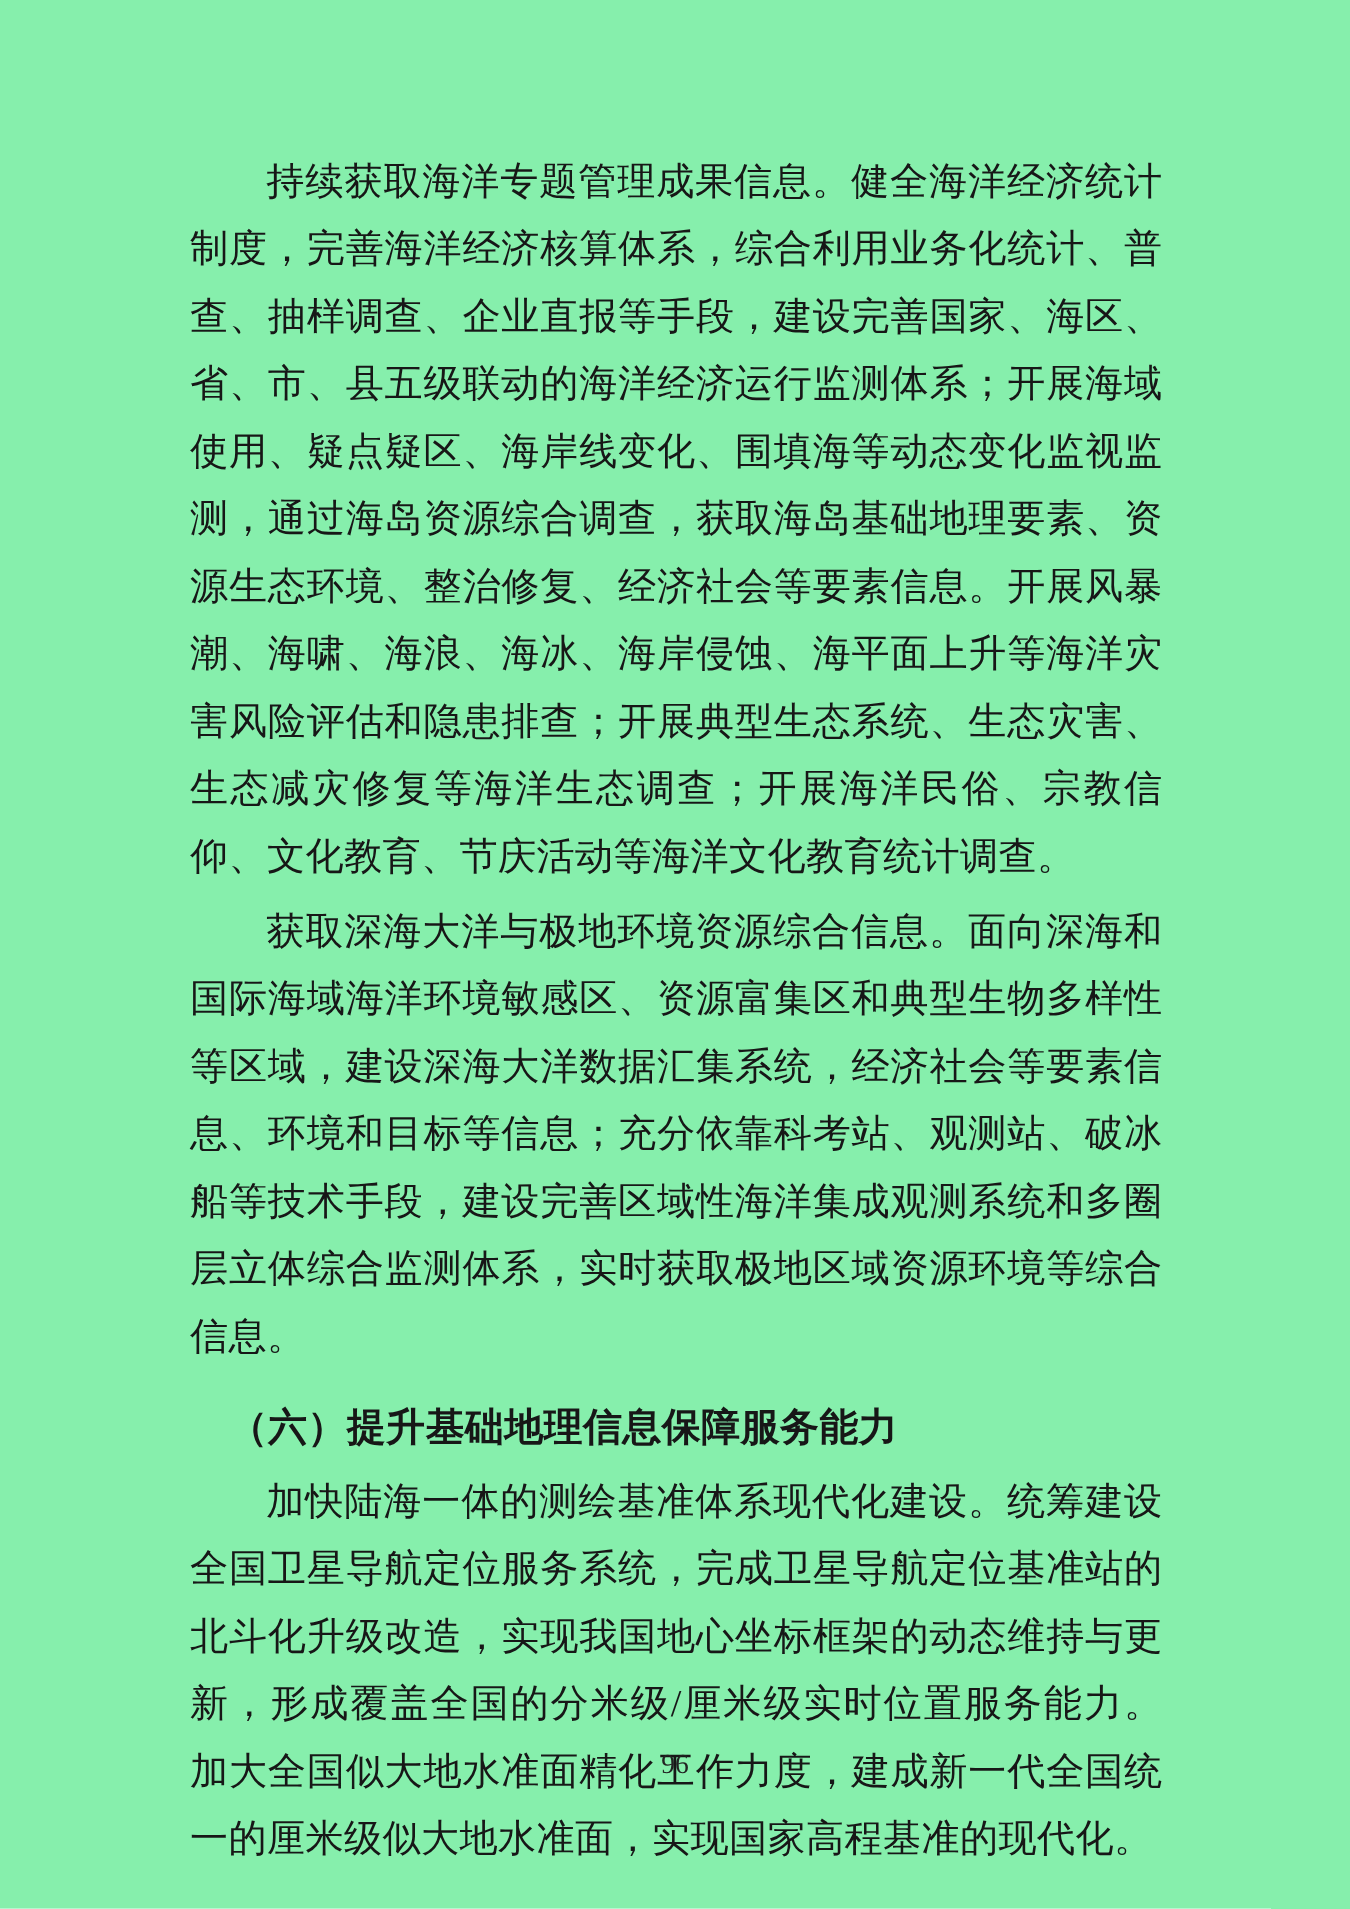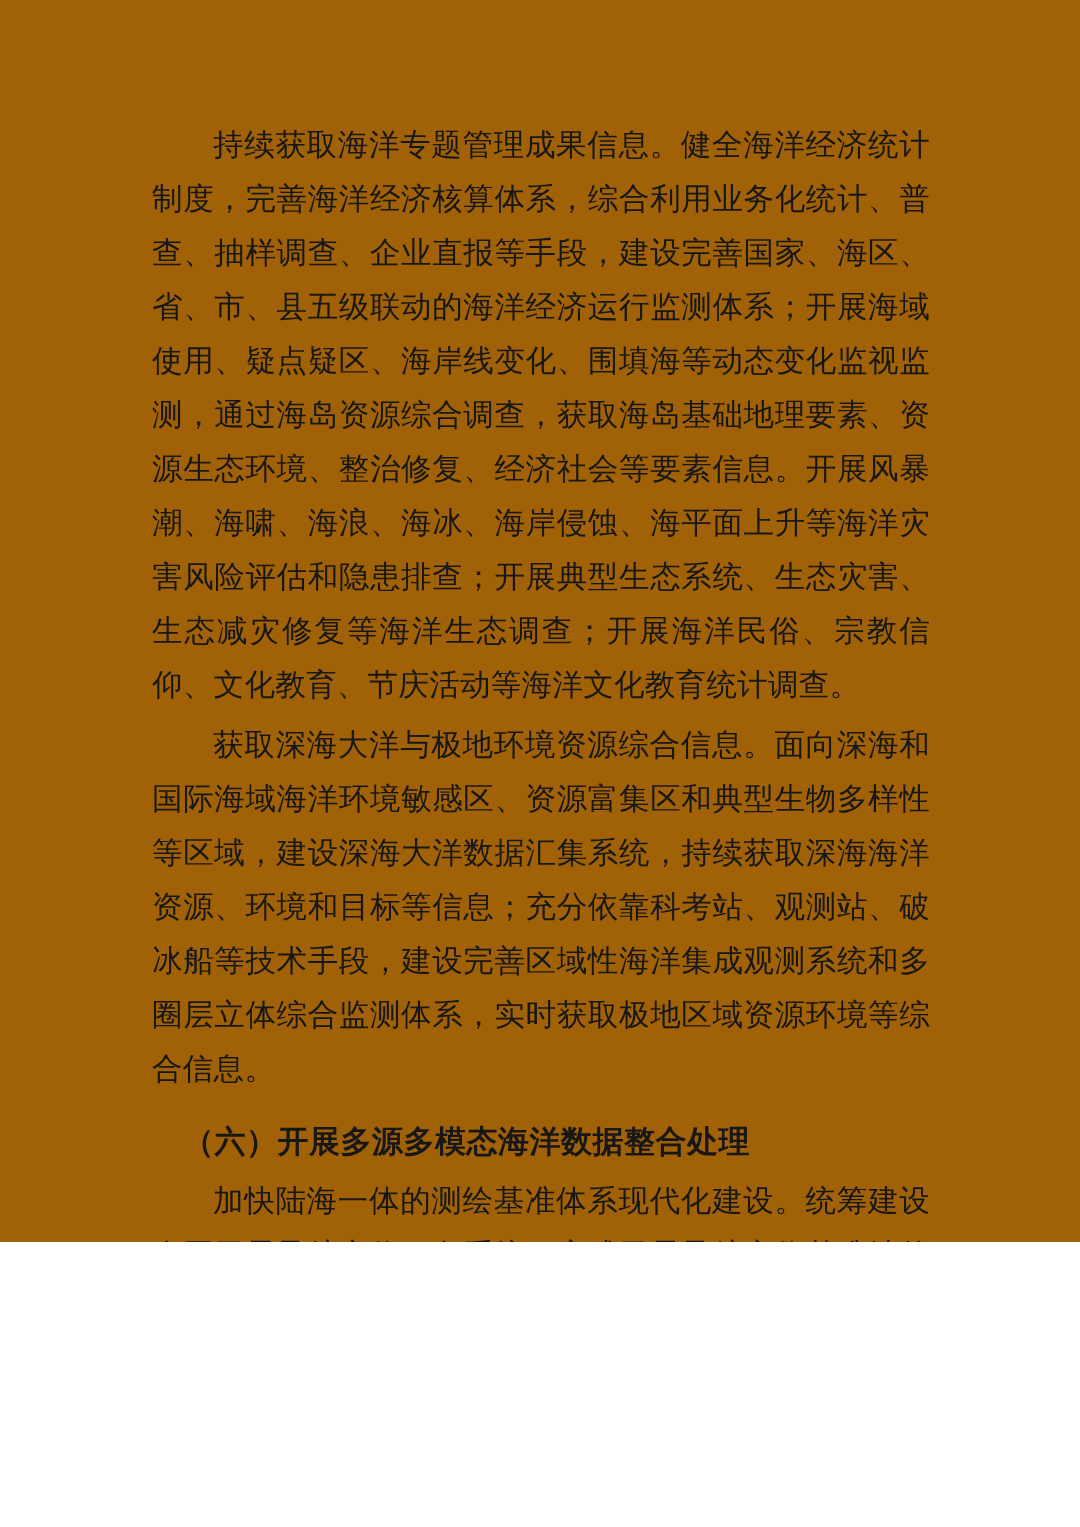--- a/index.html
+++ b/index.html
@@ -3,22 +3,22 @@
 <meta charset="utf-8">
 <style>
   html, body {
     margin: 0;
     padding: 0;
     background: #ffffff;
   }
   .page {
     position: relative;
     width: 1080px;
-    height: 1242px;
-    background: #a16207;
+    height: 1527px;
+    background: #86efac;
     font-family: "Liberation Serif", "DejaVu Serif", serif;
     color: #171717;
     overflow: hidden;
   }
   .content {
     position: absolute;
     left: 152px;
     top: 118px;
     width: 778px;
   }
@@ -51,18 +51,18 @@
     font-family: "Liberation Serif", serif;
     color: #222;
   }
 </style>
 </head>
 <body>
 
 <div class="page">
   <div class="content">
     <p class="para">持续获取海洋专题管理成果信息。健全海洋经济统计制度，完善海洋经济核算体系，综合利用业务化统计、普查、抽样调查、企业直报等手段，建设完善国家、海区、省、市、县五级联动的海洋经济运行监测体系；开展海域使用、疑点疑区、海岸线变化、围填海等动态变化监视监测，通过海岛资源综合调查，获取海岛基础地理要素、资源生态环境、整治修复、经济社会等要素信息。开展风暴潮、海啸、海浪、海冰、海岸侵蚀、海平面上升等海洋灾害风险评估和隐患排查；开展典型生态系统、生态灾害、生态减灾修复等海洋生态调查；开展海洋民俗、宗教信仰、文化教育、节庆活动等海洋文化教育统计调查。</p>
-    <p class="para">获取深海大洋与极地环境资源综合信息。面向深海和国际海域海洋环境敏感区、资源富集区和典型生物多样性等区域，建设深海大洋数据汇集系统，持续获取深海海洋资源、环境和目标等信息；充分依靠科考站、观测站、破冰船等技术手段，建设完善区域性海洋集成观测系统和多圈层立体综合监测体系，实时获取极地区域资源环境等综合信息。</p>
-    <h2 class="heading">（六）开展多源多模态海洋数据整合处理</h2>
+    <p class="para">获取深海大洋与极地环境资源综合信息。面向深海和国际海域海洋环境敏感区、资源富集区和典型生物多样性等区域，建设深海大洋数据汇集系统，经济社会等要素信息、环境和目标等信息；充分依靠科考站、观测站、破冰船等技术手段，建设完善区域性海洋集成观测系统和多圈层立体综合监测体系，实时获取极地区域资源环境等综合信息。</p>
+    <h2 class="heading">（六）提升基础地理信息保障服务能力</h2>
     <p class="para">加快陆海一体的测绘基准体系现代化建设。统筹建设全国卫星导航定位服务系统，完成卫星导航定位基准站的北斗化升级改造，实现我国地心坐标框架的动态维持与更新，形成覆盖全国的分米级/厘米级实时位置服务能力。加大全国似大地水准面精化工作力度，建成新一代全国统一的厘米级似大地水准面，实现国家高程基准的现代化。</p>
   </div>
   <div class="page-number">96</div>
 </div>
 
 </body></html>

